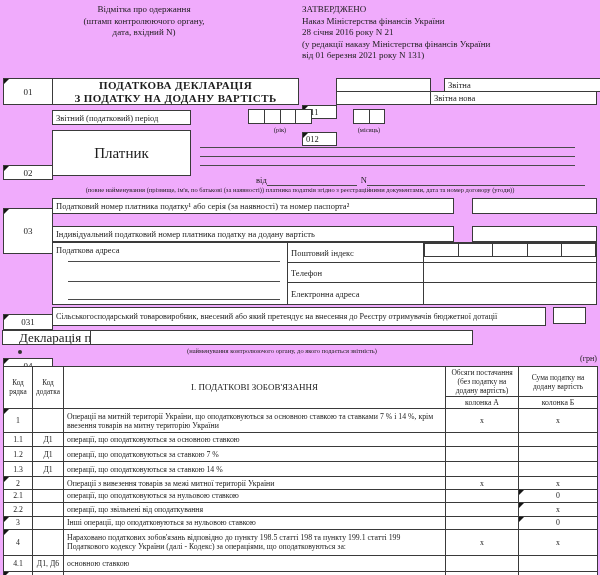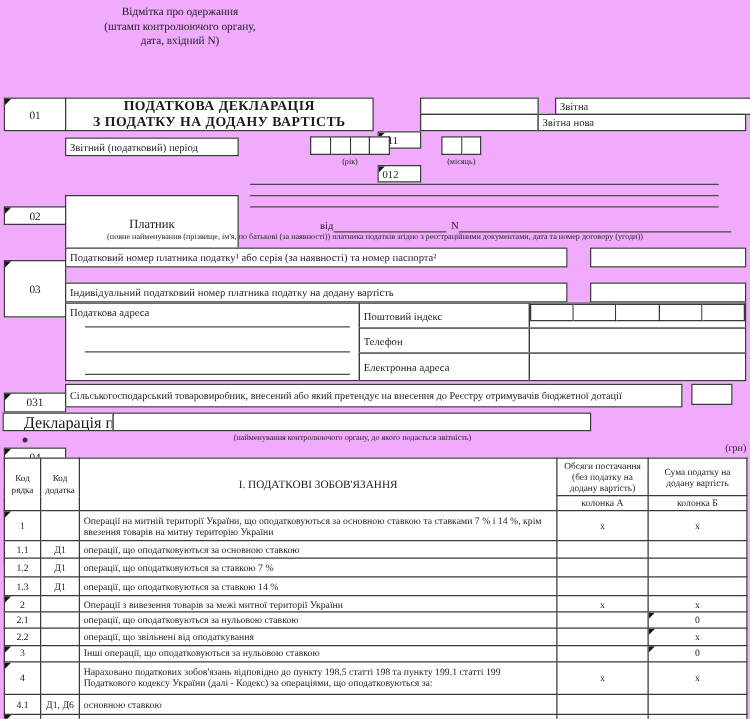--- a/index.html
+++ b/index.html
@@ -31,20 +31,27 @@
 <body>
 
 <div id="page">
 
   <div class="abs hdrtxt" style="left:8px;top:4px;width:272px;text-align:center;">
     <div>Відмітка про одержання</div>
     <div>(штамп контролюючого органу,</div>
     <div>дата, вхідний N)</div>
   </div>
 
+  <div class="abs hdrtxt" style="left:302px;top:4px;width:296px;">
+    <div>ЗАТВЕРДЖЕНО</div>
+    <div>Наказ Міністерства фінансів України</div>
+    <div>28 січня 2016 року N 21</div>
+    <div>(у редакції наказу Міністерства фінансів України</div>
+    <div>від 01 березня 2021 року N 131)</div>
+  </div>
 
   <div class="abs bx ctr rel" style="left:3px;top:78px;width:50px;height:27px;font-size:9px;">
     <span class="cmark"></span>
     <span>01</span>
   </div>
   <div class="abs bx ctr bold" style="left:52px;top:78px;width:247px;height:27px;font-size:11px;line-height:13px;letter-spacing:.4px;flex-direction:column;">
     <div>ПОДАТКОВА ДЕКЛАРАЦІЯ</div>
     <div>З ПОДАТКУ НА ДОДАНУ ВАРТІСТЬ</div>
   </div>
 
@@ -83,21 +90,21 @@
   <div class="abs boxes" style="left:353px;top:109px;width:32px;height:15px;">
     <span></span>
       <span></span>
   </div>
   <div class="abs cap" style="left:345px;top:126px;width:48px;">(місяць)</div>
 
   <div class="abs bx ctr rel" style="left:3px;top:138px;width:50px;height:46px;font-size:9px;justify-content:center;">
     <span class="cmark"></span>
     <span>03</span>
   </div>
-  <div class="abs bx ctr" style="left:52px;top:156px;width:139px;height:46px;font-size:10px;text-align:right;">
+  <div class="abs bx ctr" style="left:52px;top:130px;width:139px;height:46px;font-size:15px;text-align:right;">
       <span>Платник</span>
     </div>
   <div class="abs uline" style="left:200px;top:140px;width:375px;height:8px;"></div>
   <div class="abs uline" style="left:200px;top:149px;width:375px;height:8px;"></div>
   <div class="abs uline" style="left:200px;top:158px;width:375px;height:8px;"></div>
   <div class="abs" style="left:216px;top:167px;width:375px;height:26px;display:flex;align-items:center;font-size:8.5px;">
     <span style="margin-left:40px;">від</span>
     <span class="uline" style="width:90px;height:11px;"></span>
     <span style="margin-left:4px;">N</span>
     <span class="uline" style="flex:1;height:11px;margin-right:6px;"></span>

